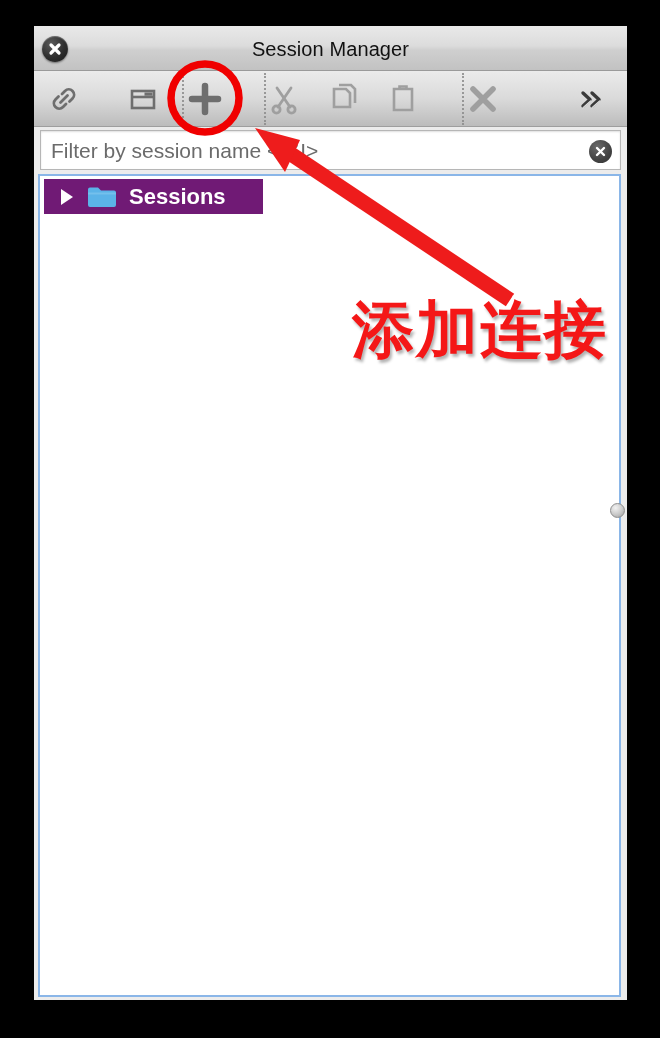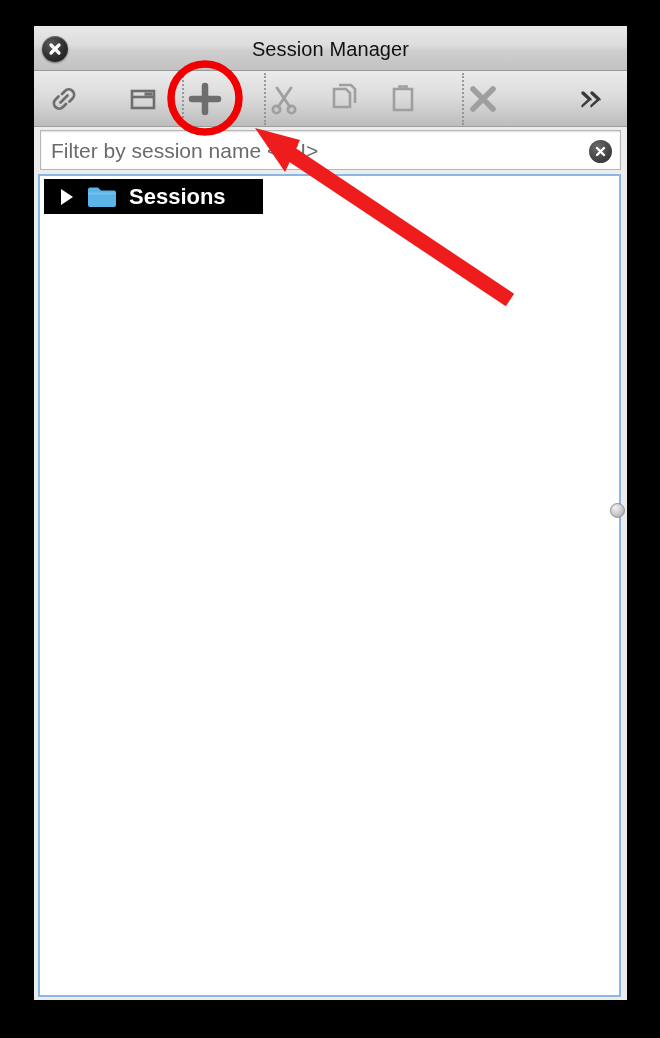--- a/index.html
+++ b/index.html
@@ -137,21 +137,21 @@
     height: 823px;
     background: #ffffff;
     border: 2px solid #8ab6e8;
     box-sizing: border-box;
   }
   #tree-item-sessions {
     position: absolute;
     left: 4px; top: 3px;
     height: 35px;
     min-width: 219px;
-    background: #000000;
+    background: #701a75;
     display: flex;
     align-items: center;
     cursor: pointer;
     padding-right: 18px;
     box-sizing: border-box;
   }
   #disclosure-tri {
     width: 0; height: 0;
     margin-left: 17px;
     border-left: 12px solid #ffffff;
@@ -343,16 +343,17 @@
   <div id="annotation-layer">
     <svg width="660" height="1038" viewBox="0 0 660 1038">
 
       <circle cx="205" cy="98" r="34" fill="none" stroke="#f00000" stroke-width="7.5"></circle>
 
       <g>
         <line x1="510" y1="300" x2="288" y2="152" stroke="#ee1c1c" stroke-width="15" stroke-linecap="butt"></line>
         <polygon points="255,128 300,140 285,172" fill="#ee1c1c"></polygon>
       </g>
     </svg>
+    <div id="annot-text">添加连接</div>
   </div>
 
 
 </div>
 
 </body></html>

